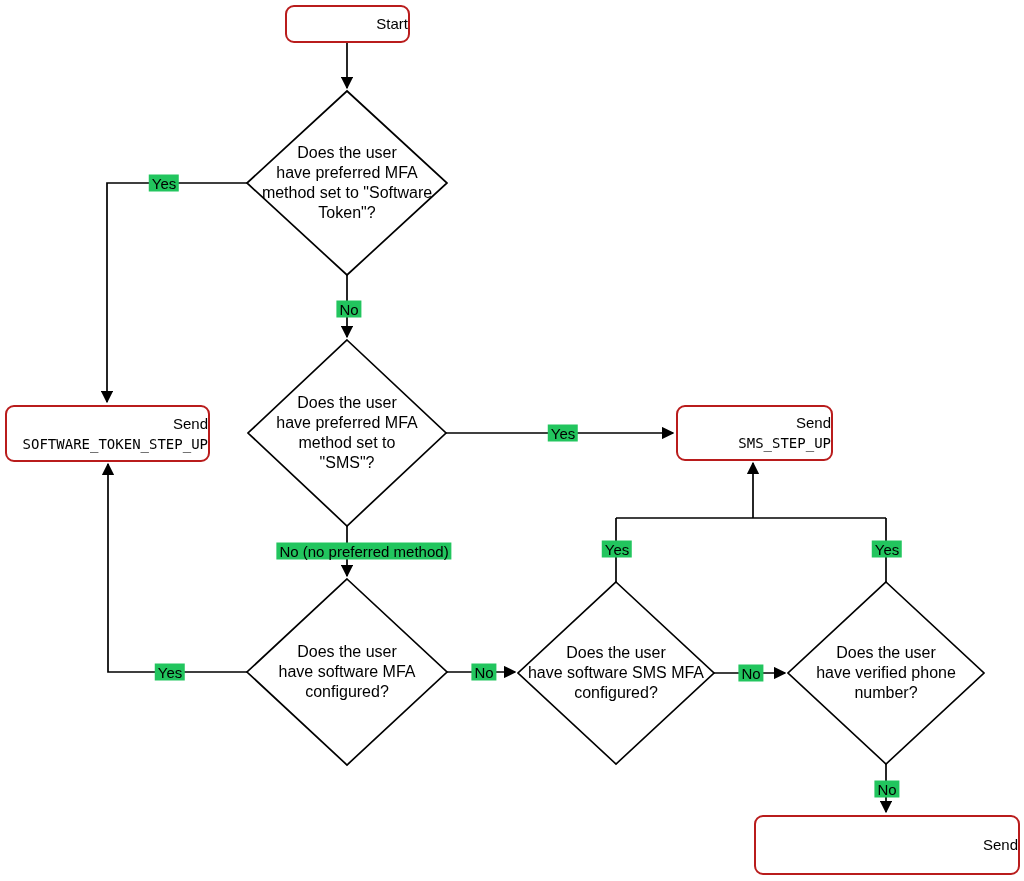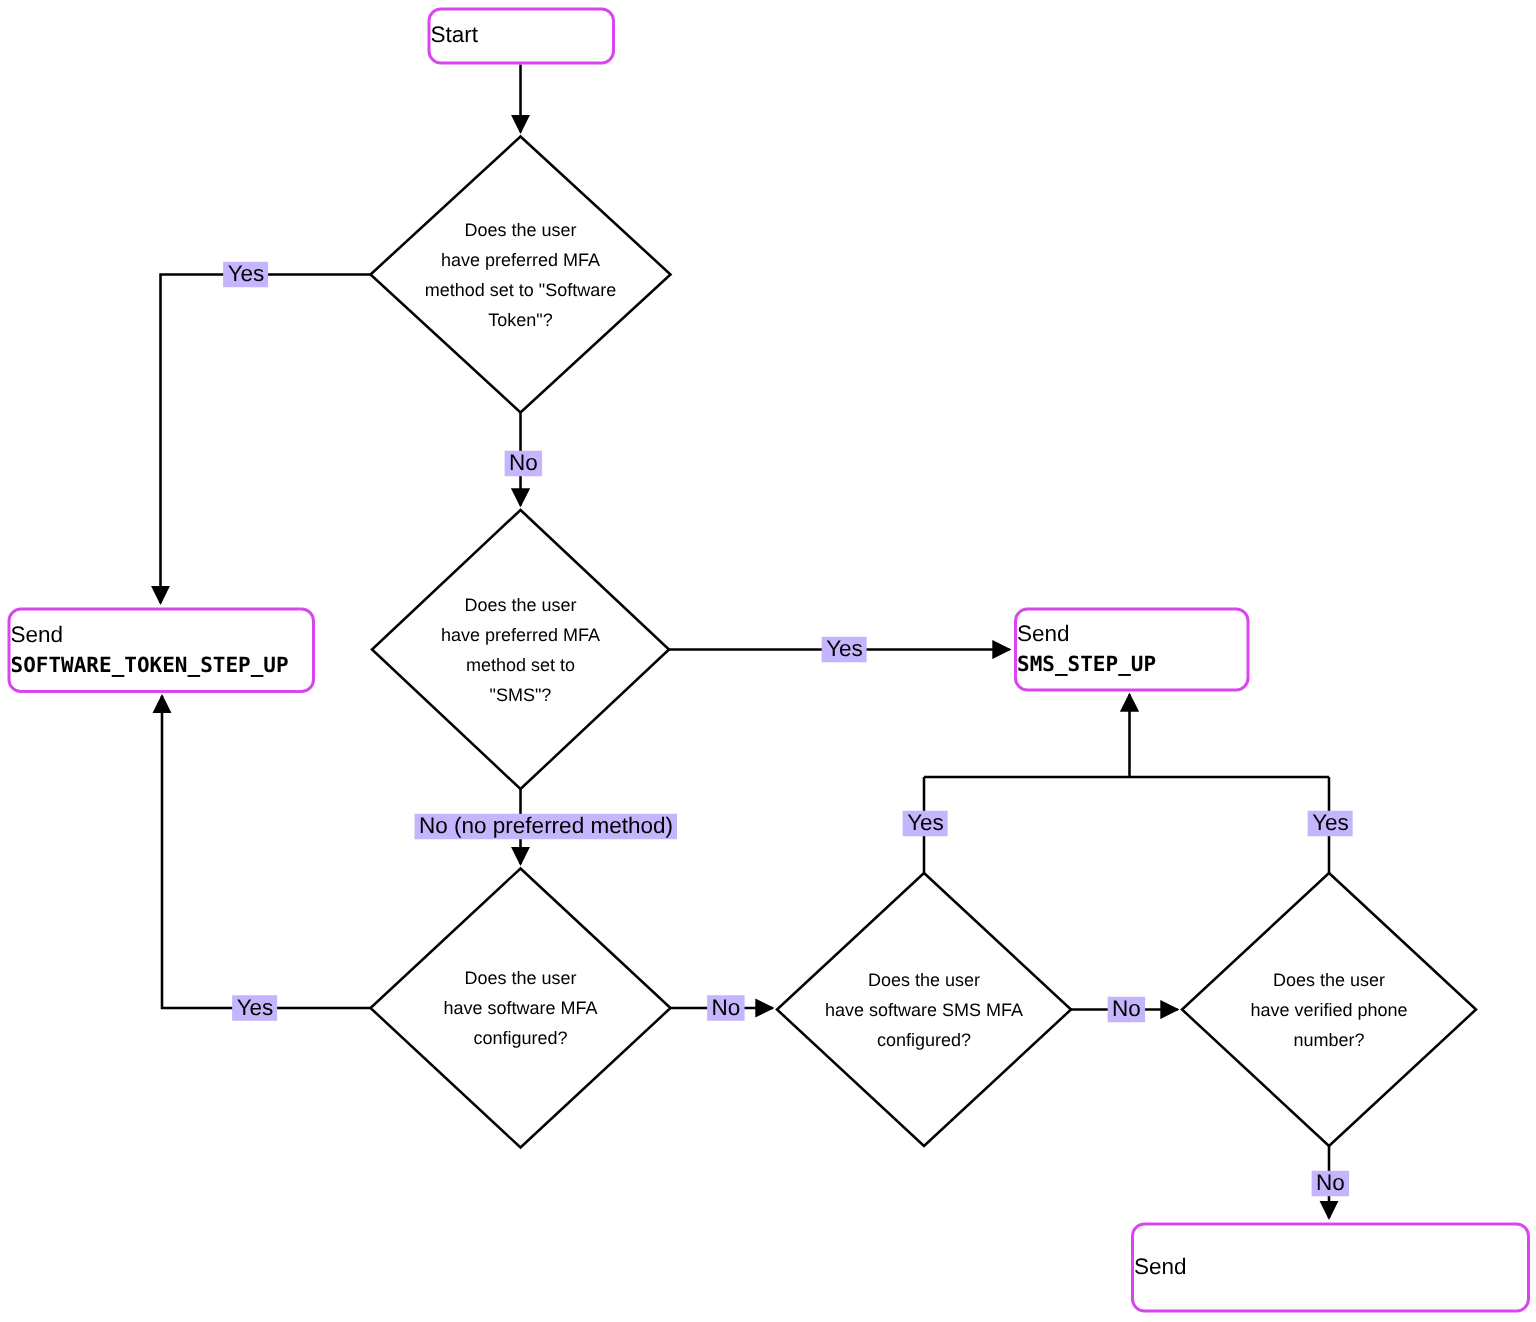--- a/index.html
+++ b/index.html
@@ -17,51 +17,51 @@
     overflow: hidden;
   }
   .canvas svg {
     position: absolute;
     left: 0;
     top: 0;
   }
   .node-box {
     position: absolute;
     box-sizing: border-box;
-    border: 2px solid #d946ef;
+    border: 2px solid #b91c1c;
     border-radius: 9px;
     background: #ffffff;
     display: flex;
     flex-direction: column;
-    align-items: flex-start;
+    align-items: flex-end;
     justify-content: center;
     text-align: center;
     line-height: 20px;
     font-size: 15px;
   }
   .node-box .code {
     font-family: "DejaVu Sans Mono", monospace;
-    font-weight: bold;
+    font-weight: normal;
     font-size: 14px;
     letter-spacing: 0px;
     white-space: nowrap;
   }
   .diamond-label {
     position: absolute;
     transform: translate(-50%, -50%);
     text-align: center;
-    font-size: 12px;
+    font-size: 16px;
     line-height: 20px;
     white-space: pre-line;
     pointer-events: none;
   }
   .edge-label {
     position: absolute;
     transform: translate(-50%, -50%);
-    background: #c4b5fd;
+    background: #22c55e;
     padding: 0 3px;
     font-size: 15px;
     line-height: 17px;
     white-space: nowrap;
     text-align: center;
   }
 </style>
 </head>
 <body>
 

